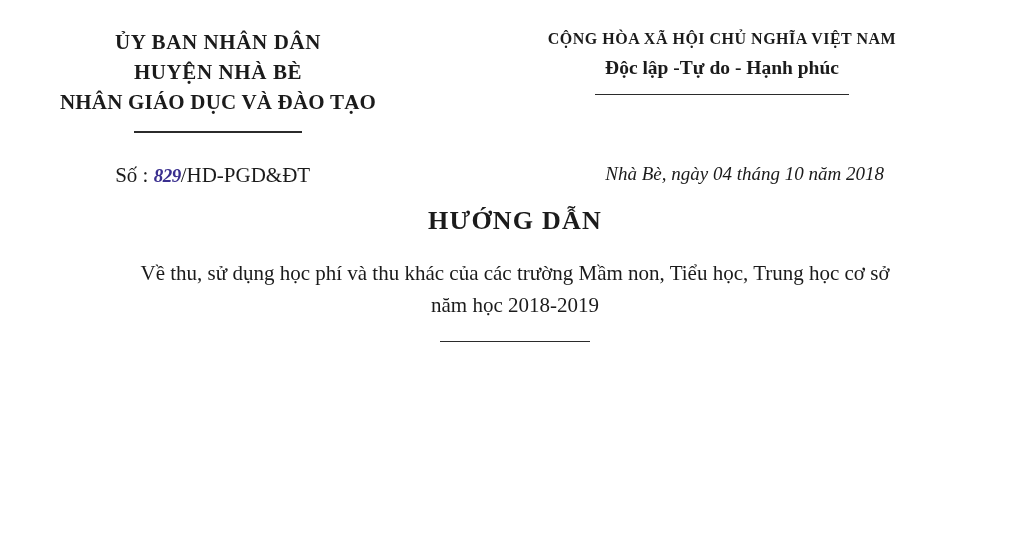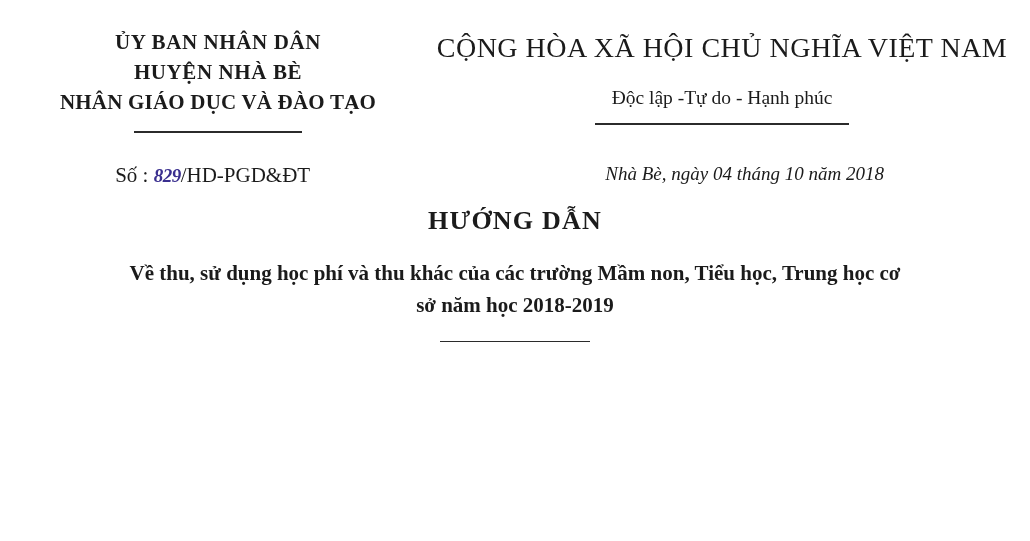--- a/index.html
+++ b/index.html
@@ -42,31 +42,31 @@
     font-weight: bold;
     font-size: 21px;
     letter-spacing: 0.6px;
     line-height: 1.42;
     white-space: nowrap;
   }
   .org-line.wide {
     letter-spacing: 0.2px;
   }
   .nation-line {
-    font-weight: normal;
-    font-size: 28px;
+    font-weight: bold;
+    font-size: 16px;
     letter-spacing: 0.5px;
     line-height: 1.4;
     white-space: nowrap;
   }
   .motto-line {
-    font-weight: normal;
+    font-weight: bold;
     font-size: 19.5px;
     line-height: 1.5;
-    margin-top: 16px;
+    margin-top: 3px;
     white-space: nowrap;
   }
   .rule {
     height: 1.6px;
     background: #2b2b2b;
     margin: 0 auto;
   }
   .rule-left {
     width: 168px;
     margin-top: 14px;
@@ -111,21 +111,21 @@
   .title-block {
     margin-top: 18px;
     text-align: center;
   }
   .doc-title {
     font-weight: bold;
     font-size: 26px;
     letter-spacing: 1.2px;
   }
   .doc-subtitle {
-    font-weight: bold;
+    font-weight: normal;
     font-size: 21px;
     line-height: 1.52;
     margin-top: 22px;
     padding: 0 120px;
   }
   .rule-center {
     width: 150px;
     margin-top: 19px;
   }
 

